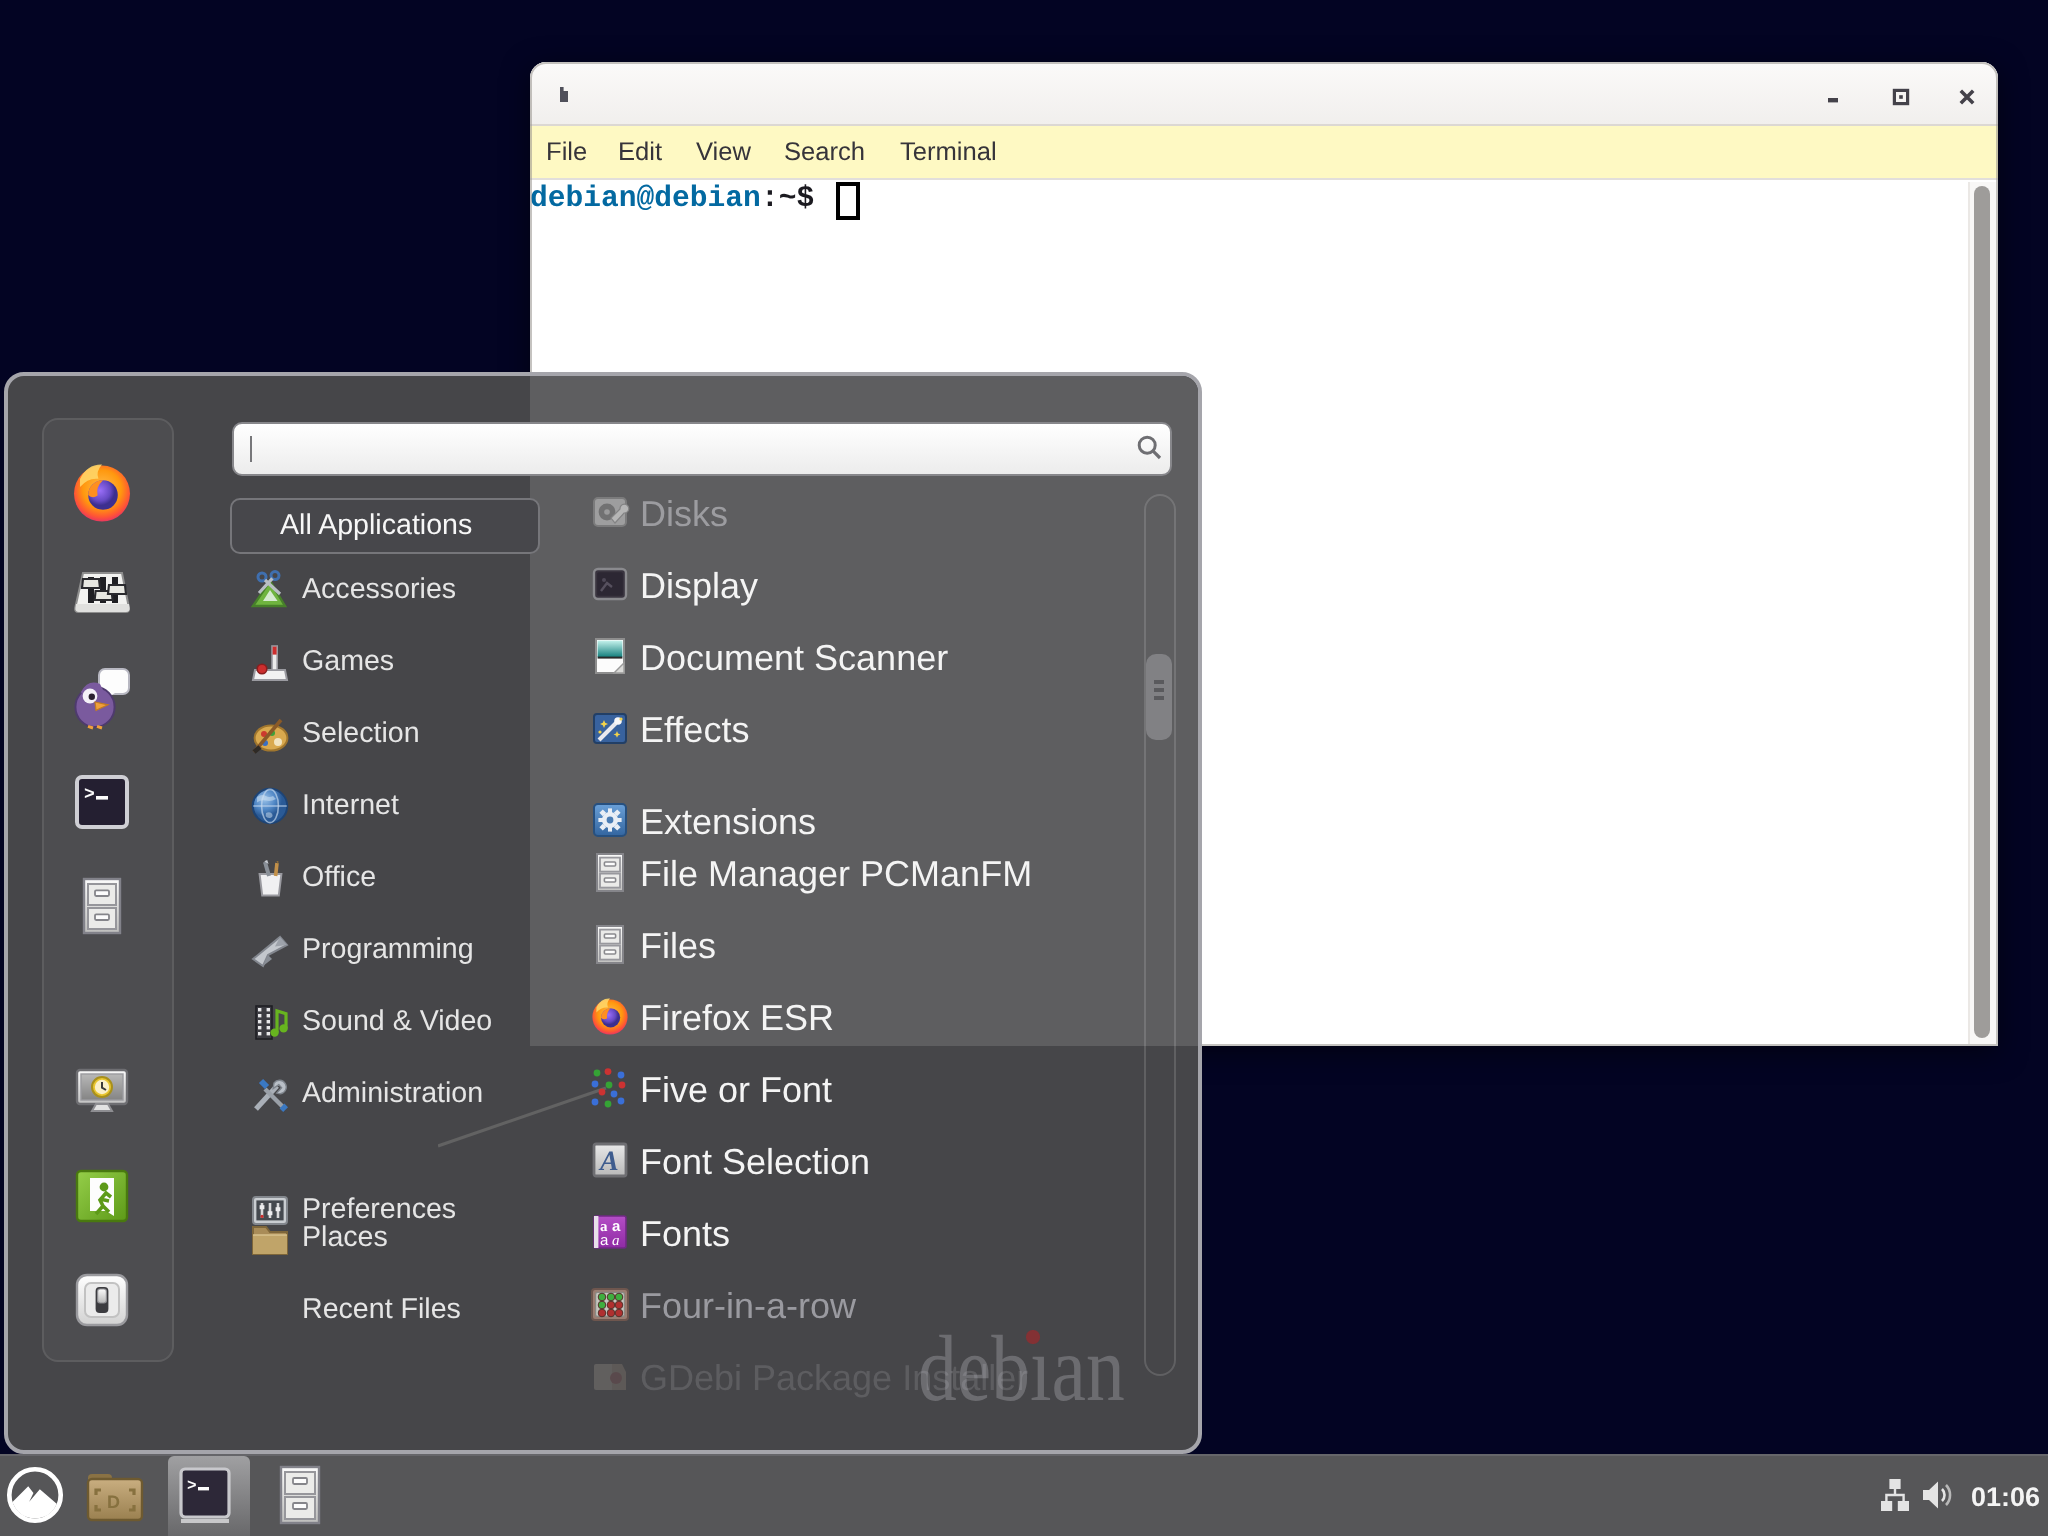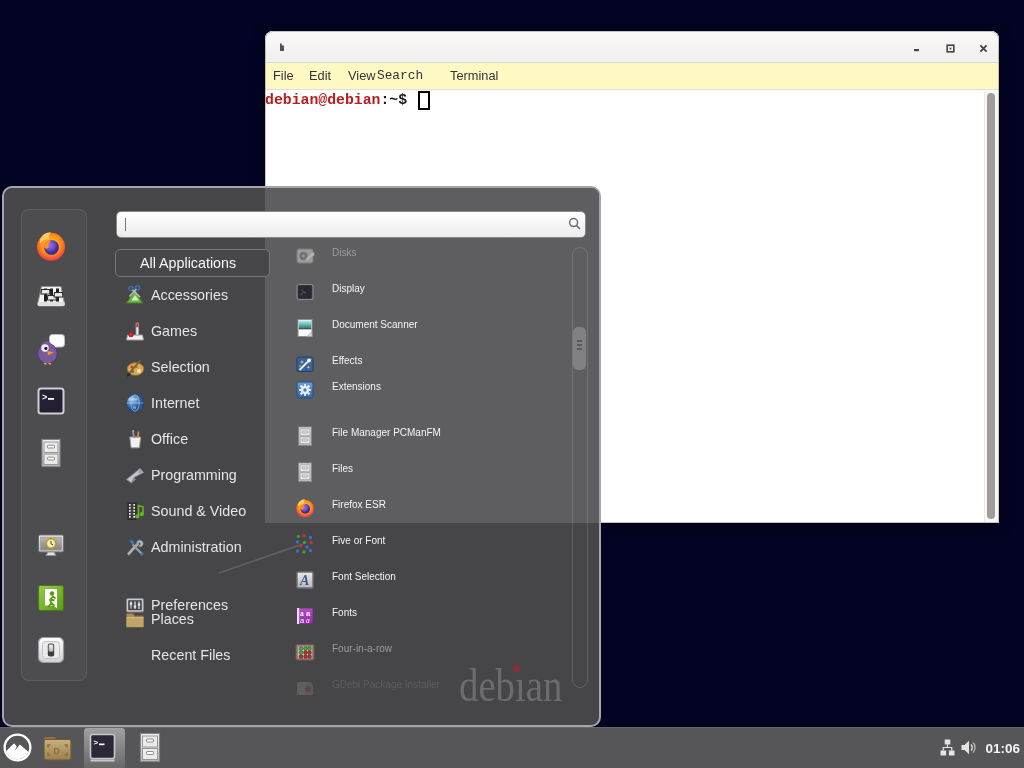--- a/index.html
+++ b/index.html
@@ -15,21 +15,21 @@
         background:linear-gradient(#fbfaf9,#f1efed);
         border-bottom:1px solid #dcd8d3;border-radius:8px 8px 0 0;}
   #title{left:0;top:6.5px;width:100%;text-align:center;
         font-size:14.7px;font-weight:bold;color:#46596b;letter-spacing:0.7px;}
   #menubar{left:0;top:32px;width:100%;height:26px;background:#fef9c3;
         border-bottom:1px solid #e2dfdb;}
   .mitem{position:absolute;top:5px;font-size:12.8px;color:#36343a;}
   #tcontent{left:0;top:59px;width:100%;height:433px;background:#ffffff;}
   #prompt{left:0px;top:0.5px;font-family:"Liberation Mono",monospace;
         font-size:14.8px;font-weight:bold;line-height:19px;white-space:pre;color:#1b1a20;}
-  #prompt .g{color:#b91c1c;}
+  #prompt .g{color:#0369a1;}
   #cursor{left:153px;top:1px;width:8px;height:15px;border:2px solid #000;background:#fff;}
   #tscroll{right:1px;top:60px;width:13px;height:431px;background:#f8f7f6;border-left:1px solid #ebe8e5;}
   #tthumb{right:3px;top:2px;width:8px;height:426px;background:#9e9c9a;border-radius:4px;}
 
   
   #menu{left:2px;top:186px;width:595px;height:537px;
         background:#464649;border:2px solid #a5a5ab;border-radius:10px;
         overflow:hidden;}
   #mlight{left:261px;top:0;width:334px;height:335px;background:#5e5e60;}
   #sidebar{left:17px;top:21px;width:64px;height:470px;
@@ -40,21 +40,21 @@
         background:linear-gradient(#ffffff,#ececec);
         border:1px solid #87878b;border-radius:5px;}
   #scursor{left:121px;top:30px;width:1px;height:13px;background:#77777a;}
   #allapps{left:111px;top:61px;width:129px;height:26px;
         background:#47474b;border:1px solid #76767a;border-radius:5px;
         color:#f7f7f7;font-size:14.3px;line-height:26px;padding-left:24px;}
   .cat{position:absolute;left:119px;width:170px;height:36px;}
   .cat .txt{position:absolute;left:28px;top:9px;font-size:14.3px;color:#e5e5e5;white-space:nowrap;}
   .cat .ic{position:absolute;left:1px;top:6px;width:22px;height:22px;}
   .app{position:absolute;left:290px;width:290px;height:36px;}
-  .app .txt{position:absolute;left:26px;top:9px;font-size:10px;color:#f4f4f4;white-space:nowrap;margin-left:12px;}
+  .app .txt{position:absolute;left:26px;top:9px;font-size:18px;color:#f4f4f4;white-space:nowrap;}
   .app .ic{position:absolute;left:0;top:7px;width:22px;height:22px;}
   #mscrolltrack{left:568px;top:59px;width:14px;height:439px;
         border:1px solid rgba(255,255,255,0.14);border-radius:8px;}
   #mscrollthumb{left:569px;top:139px;width:13px;height:43px;background:#818184;border-radius:5px;}
   .grip{position:absolute;left:4px;width:5px;height:1.6px;background:#5a5a5d;}
   #watermark{left:455px;top:497px;font-family:"Liberation Serif",serif;
         font-size:47px;color:#6c6c70;line-height:0;transform:scaleX(0.825);
         transform-origin:left top;}
   #wmdot{left:509px;top:477px;width:6.5px;height:6.5px;border-radius:50%;background:#833134;}
   #trail{left:215px;top:355px;width:86px;height:31px;}
@@ -82,21 +82,21 @@
     <rect x="1.2" y="1.2" width="6.6" height="6.6" fill="none" stroke="#44424a" stroke-width="1.6"></rect>
     <rect x="3.6" y="3.6" width="1.8" height="1.8" fill="#44424a"></rect>
   </svg>
   <svg class="abs" style="left:714px;top:13px" width="9" height="9" viewBox="0 0 9 9">
     <path d="M1.4 1.4 L7.6 7.6 M7.6 1.4 L1.4 7.6" stroke="#44424a" stroke-width="1.8"></path>
   </svg>
   <div id="menubar" class="abs">
     <span class="mitem" style="left:8px;">File</span>
     <span class="mitem" style="left:44px;">Edit</span>
     <span class="mitem" style="left:83px;">View</span>
-    <span class="mitem" style="left:112px;font-family:Liberation Mono, monospace;">Search</span>
+    <span class="mitem" style="left:127px;">Search</span>
     <span class="mitem" style="left:185px;">Terminal</span>
     <span class="mitem" style="left:251px;margin-top:32px;">Help</span>
   </div>
   <div id="tcontent" class="abs">
     <div id="prompt" class="abs"><span class="g">debian@debian</span>:~$</div>
     <div id="cursor" class="abs"></div>
   </div>
   <div id="tscroll" class="abs">
       <div id="tthumb" class="abs"></div>
     </div>
@@ -393,21 +393,21 @@
       <circle cx="15" cy="7.5" r="1.9" fill="#f8f8fa"></circle>
       <g fill="#f2d24a">
         <path d="M8 7 l0.6 1.4 1.4 0.6 -1.4 0.6 -0.6 1.4 -0.6 -1.4 -1.4 -0.6 1.4 -0.6 Z"></path>
         <path d="M14.5 12.5 l0.5 1.2 1.2 0.5 -1.2 0.5 -0.5 1.2 -0.5 -1.2 -1.2 -0.5 1.2 -0.5 Z"></path>
         <circle cx="6" cy="13" r="0.8"></circle>
             <circle cx="16.5" cy="6.5" r="0.8"></circle>
       </g>
       </svg>
         <span class="txt">Effects</span>
       </div>
-    <div class="app" style="top:184px">
+    <div class="app" style="top:204px">
         <svg class="ic" viewBox="0 0 22 22">
       <defs>
             <linearGradient id="ext" x1="0" y1="0" x2="0" y2="1">
               <stop offset="0" stop-color="#6aa0d8"></stop>
               <stop offset="1" stop-color="#33659f"></stop>
             </linearGradient>
           </defs>
       <rect x="3" y="3" width="16" height="16" rx="2" fill="url(#ext)" stroke="#27507f" stroke-width="1"></rect>
       <g fill="#e9eef5">
         <circle cx="11" cy="11" r="4"></circle>

